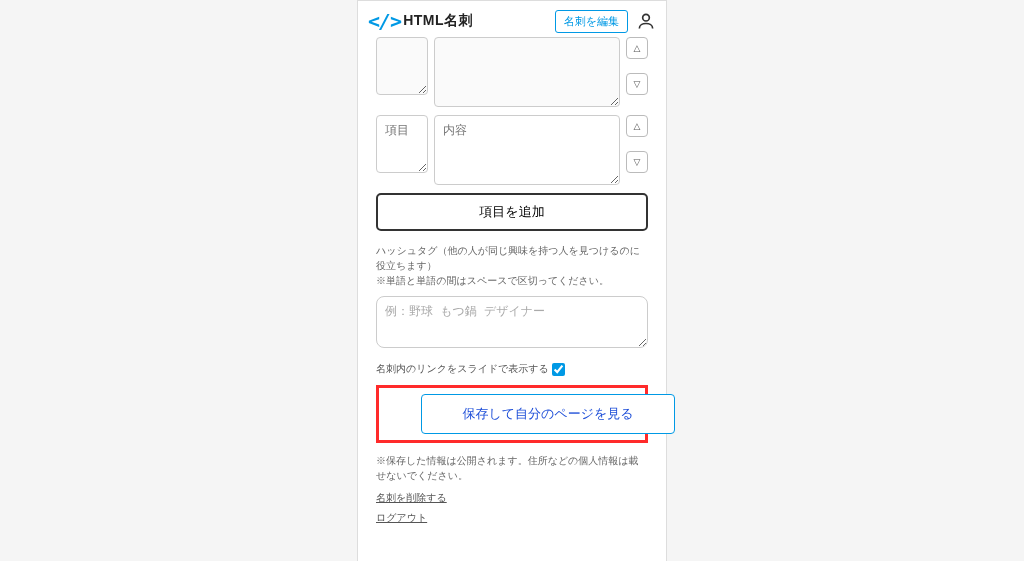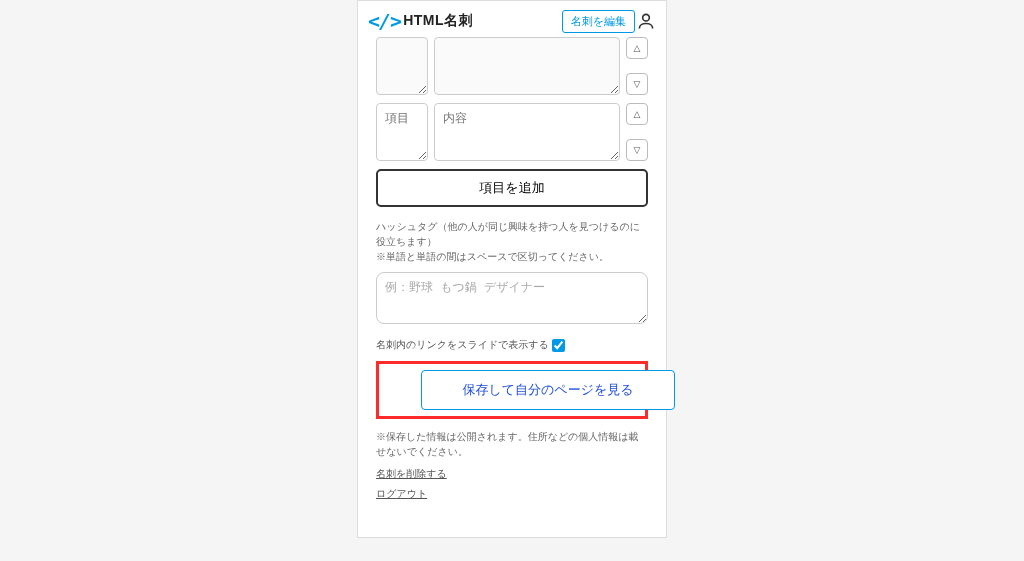--- a/index.html
+++ b/index.html
@@ -39,21 +39,21 @@
     }
     .logo-text {
       font-size: 14px;
       font-weight: 900;
       color: #222;
       letter-spacing: 0.5px;
     }
     .header-right {
       display: flex;
       align-items: center;
-      gap: 1px;
+      gap: 8px;
     }
     .edit-btn {
       border: 1px solid #0099e5;
       color: #0099e5;
       background: #fff;
       padding: 3px 8px;
       font-size: 11px;
       border-radius: 3px;
       cursor: pointer;
     }
@@ -74,21 +74,21 @@
       font-size: 12px;
       resize: vertical;
       line-height: 1.4;
     }
     .item-ta.blur {
       color: transparent;
       text-shadow: 0 0 6px rgba(150,150,150,0.4);
       background: #fafafa;
     }
     .item-ta.label { width: 52px; height: 58px; }
-    .item-ta.value { flex: 1; height: 58px; }
+    .item-ta.value { flex: 1; height: 70px; }
     .arrow-col {
       display: flex;
       flex-direction: column;
       justify-content: space-between;
       height: 58px;
     }
     .arrow-btn {
       width: 22px;
       height: 22px;
       border: 1px solid #bbb;

